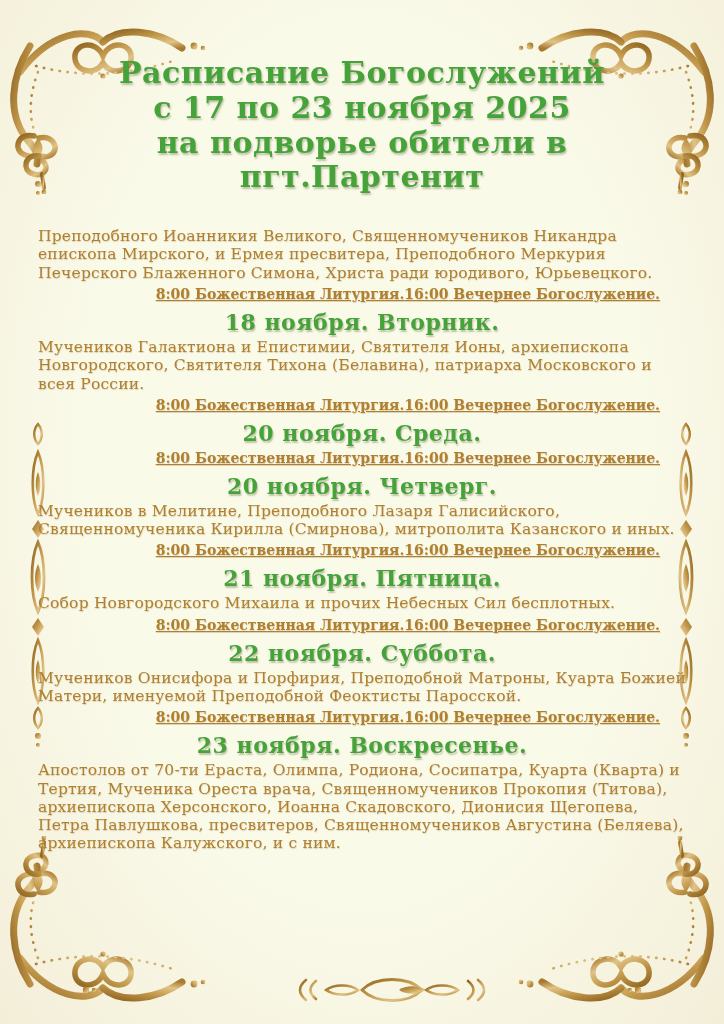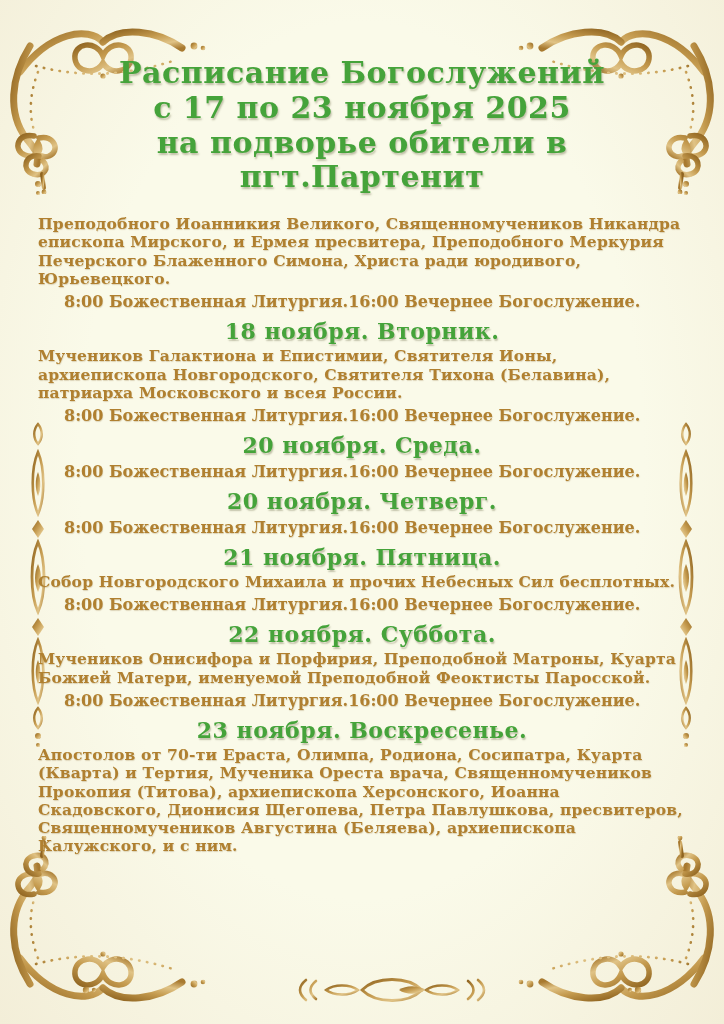--- a/index.html
+++ b/index.html
@@ -6,43 +6,44 @@
   body{
     width:724px;height:1024px;position:relative;overflow:hidden;
     background:radial-gradient(ellipse at 50% 45%, #fafae9 55%, #f3eed8 100%);
     font-family:"DejaVu Serif", serif;
   }
   .content{
     position:absolute;left:0;top:0;width:724px;height:1024px;
     box-sizing:border-box;padding:56px 38px 0 38px;text-align:center;
   }
   
-  .title{margin-bottom:20px;}
+  .title{margin-bottom:32px;}
   .title-line{
     font-size:30px;font-weight:bold;color:#45a33a;line-height:1.16;
     letter-spacing:.5px;
     text-shadow:1px 2px 2px rgba(95,95,55,.38);
   }
   
   .day{margin-bottom:7px;}
   .day-header{
     margin:7px 0 3px 0;font-size:22px;font-weight:bold;color:#45a33a;
     letter-spacing:.5px;text-shadow:1px 1.5px 1.5px rgba(95,95,55,.35);
   }
   .day-description{
-    margin:0;text-align:left;font-size:15.5px;font-weight:bold;color:#b08030;
+    margin:0;text-align:left;font-size:15.5px;font-weight:normal;color:#b08030;
     line-height:1.18;letter-spacing:.2px;
     text-shadow:.5px 1px 1px rgba(130,95,35,.25);
   }
   .service-lines{margin-top:4px;}
   .service-line{
-    display:flex;justify-content:flex-start;align-items:baseline;
+    display:flex;justify-content:flex-end;align-items:baseline;
     padding:0 26px;margin:1px 0;
-    font-size:16px;font-weight:bold;color:#b08030;
+    font-size:14px;font-weight:bold;color:#b08030;
     text-shadow:.5px 1px 1px rgba(130,95,35,.25);
+    text-decoration:underline;
   }
   .service{white-space:nowrap;}
   
   .orn{position:absolute;pointer-events:none;}
   .corner{width:212px;height:180px;}
   .corner.tl{left:6px;top:14px;}
   .corner.tr{right:6px;top:14px;transform:scaleX(-1);}
   .corner.bl{left:6px;bottom:8px;transform:scaleY(-1);}
   .corner.br{right:6px;bottom:8px;transform:scale(-1,-1);}
   .side{width:28px;height:720px;top:180px;}
@@ -191,20 +192,21 @@
     <div class="service-lines">
           <div class="service-line">
             <span class="service"><span class="service-time">8:00</span>&nbsp;<span class="service-name">Божественная Литургия.</span></span>
             <span class="service"><span class="service-time">16:00</span>&nbsp;<span class="service-name">Вечернее Богослужение.</span></span>
           </div>
         </div>
   </section>
 
   <section class="day">
     <h2 class="day-header">20 ноября. Четверг.</h2>
+    <p class="day-description">Мучеников в Мелитине, Преподобного Лазаря Галисийского, Священномученика Кирилла (Смирнова), митрополита Казанского и иных.</p>
     <div class="service-lines">
           <div class="service-line">
             <span class="service"><span class="service-time">8:00</span>&nbsp;<span class="service-name">Божественная Литургия.</span></span>
             <span class="service"><span class="service-time">16:00</span>&nbsp;<span class="service-name">Вечернее Богослужение.</span></span>
           </div>
         </div>
   </section>
 
   <section class="day">
     <h2 class="day-header">21 ноября. Пятница.</h2>

